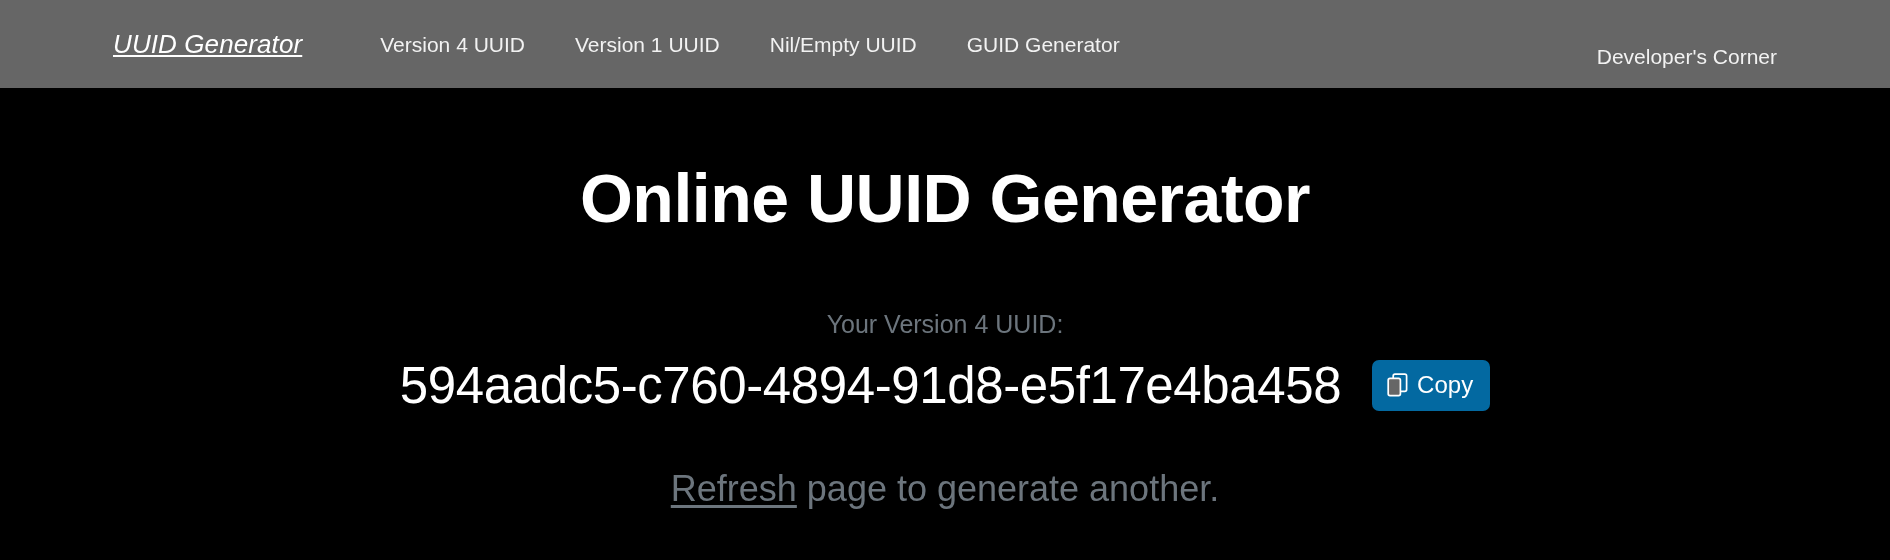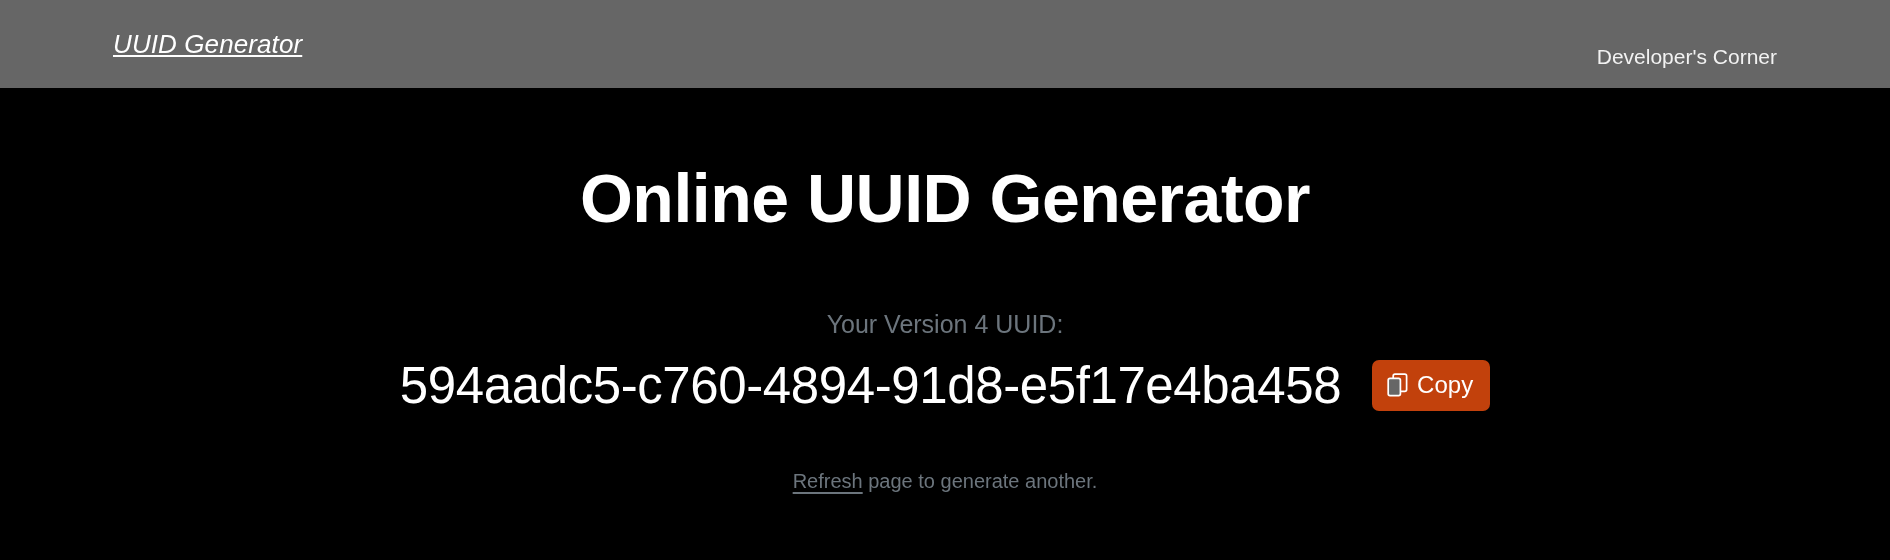--- a/index.html
+++ b/index.html
@@ -85,21 +85,21 @@
   }
   .uuid-value {
     color:#ffffff;
     font-size:51px;
     font-weight:400;
     line-height:1.05;
     letter-spacing:-0.4px;
     white-space:nowrap;
   }
   .copy-button {
-    background:#c2410c;
+    background:#0369a1;
     border:none;
     border-radius:7px;
     color:#ffffff;
     font-family:"Liberation Sans", sans-serif;
     font-size:24px;
     line-height:1;
     padding:13px 17px 14px 15px;
     display:inline-flex;
     align-items:center;
     gap:9px;
@@ -109,37 +109,51 @@
   .copy-icon {
     display:inline-block;
     width:21px;
     height:24px;
     flex:0 0 auto;
   }
   .copy-icon svg { display:block; }
 
   .refresh-line {
     color:#6c757d;
-    font-size:20px;
+    font-size:36px;
     line-height:1;
     margin-top:58px;
   }
   .refresh-link {
     color:#6c757d;
     text-decoration:underline;
     text-underline-offset:4px;
     cursor:pointer;
   }
 </style>
 </head>
 <body>
 
 <nav class="navbar">
   <a class="brand" href="#">UUID Generator</a>
 
+  <ul class="nav-links">
+    <li>
+      <a class="nav-link" href="#">Version 4 UUID</a>
+    </li>
+    <li>
+      <a class="nav-link" href="#">Version 1 UUID</a>
+    </li>
+    <li>
+      <a class="nav-link" href="#">Nil/Empty UUID</a>
+    </li>
+    <li>
+      <a class="nav-link" href="#">GUID Generator</a>
+    </li>
+  </ul>
 
   <div class="nav-right">
     <a class="nav-link" href="#">Developer's Corner</a>
   </div>
 </nav>
 
 <main class="main">
 
   <h1 class="page-title">Online UUID Generator</h1>
 

